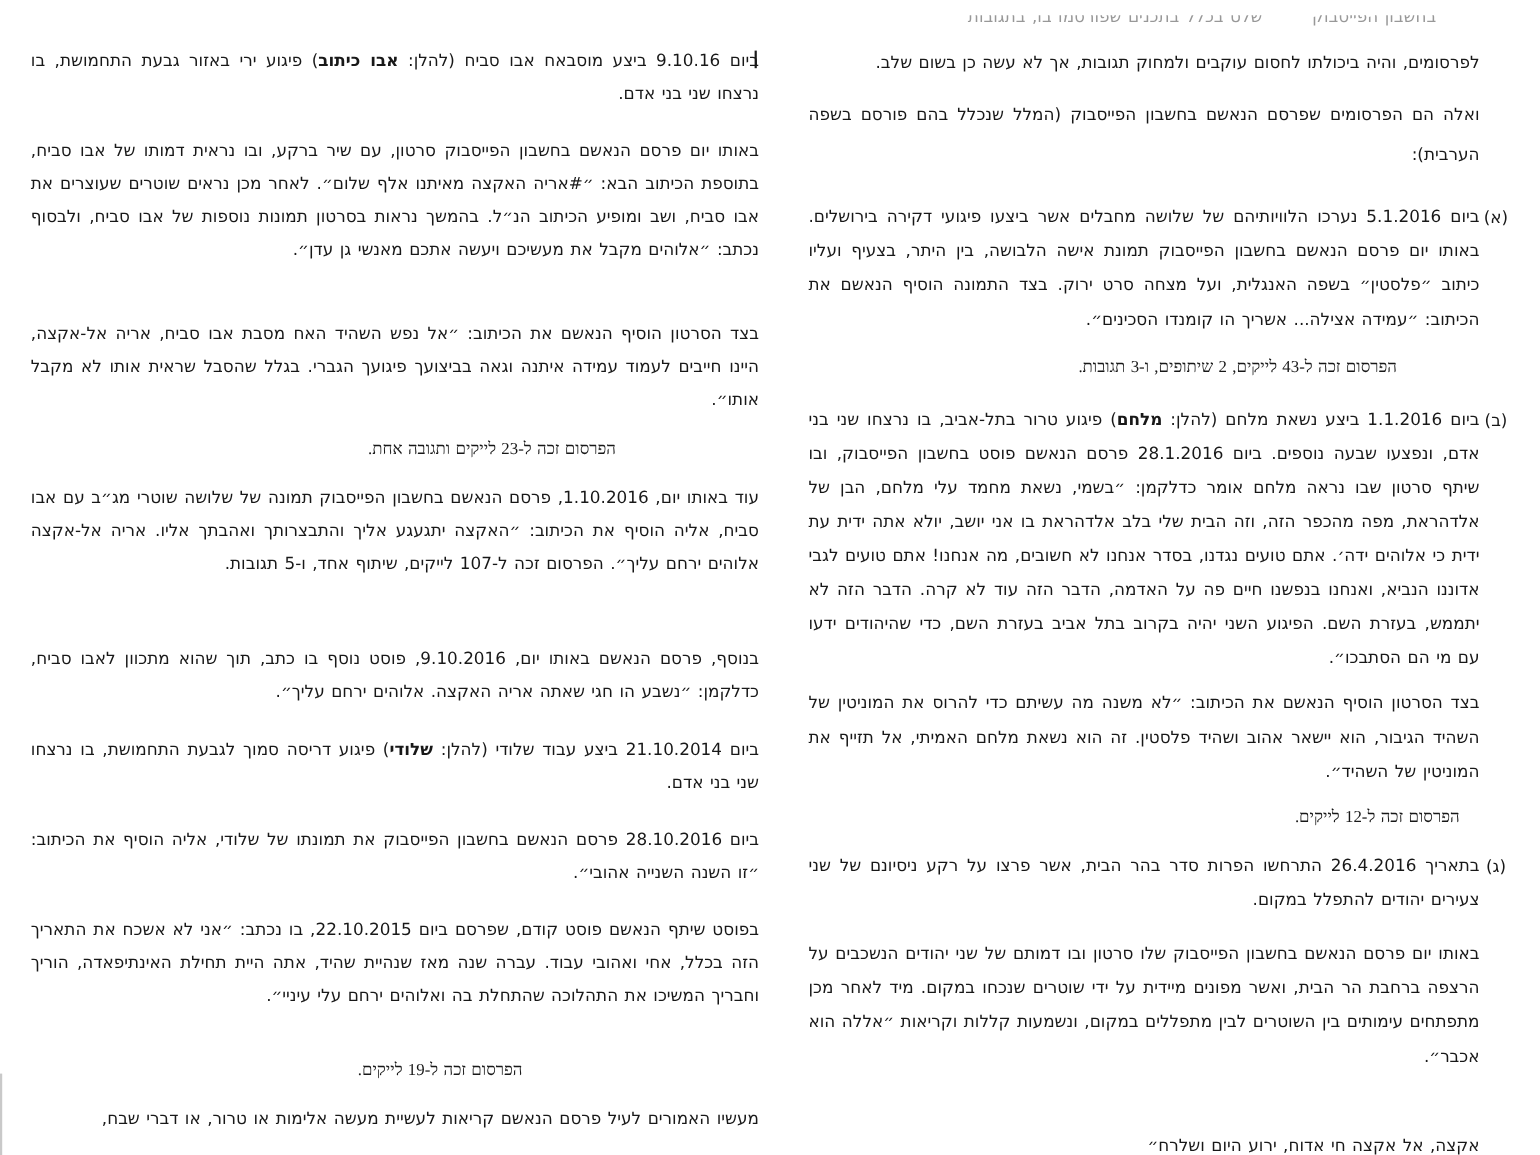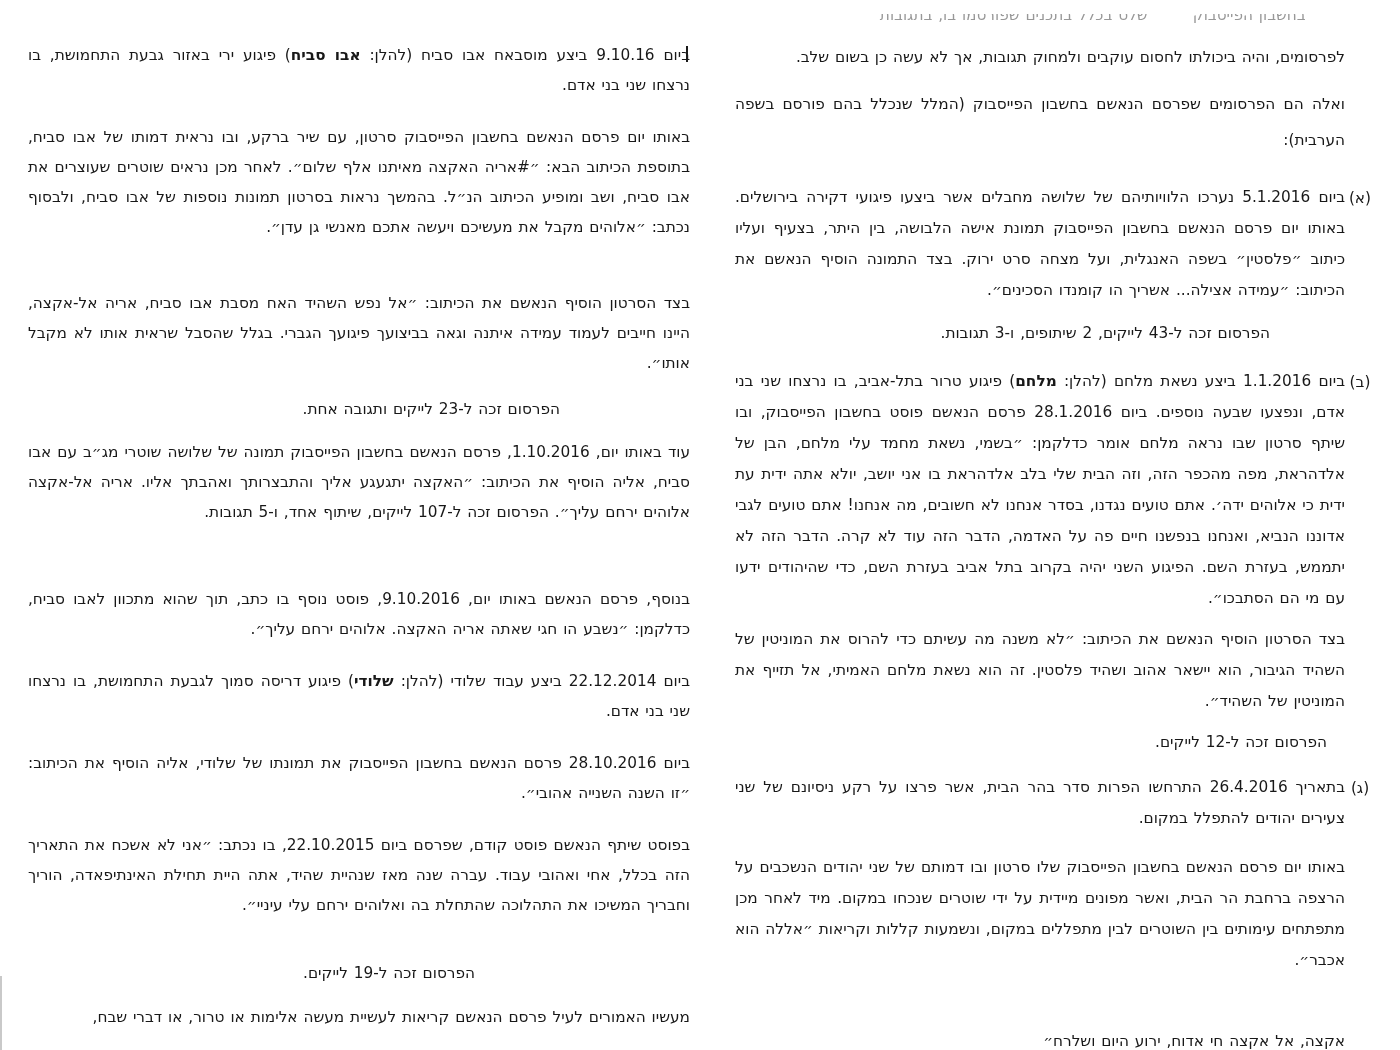--- a/index.html
+++ b/index.html
@@ -17,21 +17,21 @@
   #colR{left:735px;width:645px;}
   .rc-body{position:absolute;right:35px;top:0;width:610px;height:100%;}
   .par{
     position:absolute;right:0;width:100%;margin:0;
     text-align:justify;
     font-size:15.3px;line-height:30px;
     letter-spacing:0;
     word-spacing:1px;
   }
   #colR .par{line-height:31px;}
-  .stat{text-align:right;}
+  .stat{text-align:right;font-family:Liberation Serif, serif;}
   .mark{
     position:absolute;width:36px;text-align:center;
     font-size:15.3px;line-height:31px;
   }
   .mk-a{right:2px;top:183px;}
   .mk-b{right:2px;top:367px;}
   .mk-c{right:2px;top:773px;}
   .wide-lines{line-height:36px !important;}
   .clipped-top{
     top:0;opacity:.5;color:#333;
@@ -46,27 +46,27 @@
 </style>
 </head>
 <body>
 
 <div class="page">
 
   <div class="tick" style="left:686px;top:46px;width:2px;height:16px;"></div>
   <div class="edge-shadow" style="left:0;top:976px;width:2px;height:74px;"></div>
 
   <div class="col" id="colL">
-    <p class="par" style="top:40px"><span>ביום 9.10.16 ביצע מוסבאח אבו סביח (להלן: </span><b>אבו סביח</b><span>) פיגוע ירי באזור גבעת התחמושת, בו נרצחו שני בני אדם.</span></p>
+    <p class="par" style="top:40px"><span>ביום 9.10.16 ביצע מוסבאח אבו סביח (להלן: </span><b>אבו כיתוב</b><span>) פיגוע ירי באזור גבעת התחמושת, בו נרצחו שני בני אדם.</span></p>
     <p class="par" style="top:122px">באותו יום פרסם הנאשם בחשבון הפייסבוק סרטון, עם שיר ברקע, ובו נראית דמותו של אבו סביח, בתוספת הכיתוב הבא: ״#אריה האקצה מאיתנו אלף שלום״. לאחר מכן נראים שוטרים שעוצרים את אבו סביח, ושב ומופיע הכיתוב הנ״ל. בהמשך נראות בסרטון תמונות נוספות של אבו סביח, ולבסוף נכתב: ״אלוהים מקבל את מעשיכם ויעשה אתכם מאנשי גן עדן״.</p>
     <p class="par" style="top:288px">בצד הסרטון הוסיף הנאשם את הכיתוב: ״אל נפש השהיד האח מסבת אבו סביח, אריה אל-אקצה, היינו חייבים לעמוד עמידה איתנה וגאה בביצועך פיגועך הגברי. בגלל שהסבל שראית אותו לא מקבל אותו״.</p>
     <p class="par stat" style="top:394px;padding-right:130px">הפרסום זכה ל-23 לייקים ותגובה אחת.</p>
     <p class="par" style="top:437px">עוד באותו יום, 1.10.2016, פרסם הנאשם בחשבון הפייסבוק תמונה של שלושה שוטרי מג״ב עם אבו סביח, אליה הוסיף את הכיתוב: ״האקצה יתגעגע אליך והתבצרותך ואהבתך אליו. אריה אל-אקצה אלוהים ירחם עליך״. הפרסום זכה ל-107 לייקים, שיתוף אחד, ו-5 תגובות.</p>
     <p class="par" style="top:584px">בנוסף, פרסם הנאשם באותו יום, 9.10.2016, פוסט נוסף בו כתב, תוך שהוא מתכוון לאבו סביח, כדלקמן: ״נשבע הו חגי שאתה אריה האקצה. אלוהים ירחם עליך״.</p>
-    <p class="par" style="top:666px"><span>ביום 22.12.2014 ביצע עבוד שלודי (להלן: </span><b>שלודי</b><span>) פיגוע דריסה סמוך לגבעת התחמושת, בו נרצחו שני בני אדם.</span></p>
+    <p class="par" style="top:666px"><span>ביום 21.10.2014 ביצע עבוד שלודי (להלן: </span><b>שלודי</b><span>) פיגוע דריסה סמוך לגבעת התחמושת, בו נרצחו שני בני אדם.</span></p>
     <p class="par" style="top:748px">ביום 28.10.2016 פרסם הנאשם בחשבון הפייסבוק את תמונתו של שלודי, אליה הוסיף את הכיתוב: ״זו השנה השנייה אהובי״.</p>
     <p class="par" style="top:830px">בפוסט שיתף הנאשם פוסט קודם, שפרסם ביום 22.10.2015, בו נכתב: ״אני לא אשכח את התאריך הזה בכלל, אחי ואהובי עבוד. עברה שנה מאז שנהיית שהיד, אתה היית תחילת האינתיפאדה, הוריך וחבריך המשיכו את התהלוכה שהתחלת בה ואלוהים ירחם עלי עיניי״.</p>
     <p class="par stat" style="top:958px;padding-right:215px">הפרסום זכה ל-19 לייקים.</p>
     <p class="par" style="top:1002px">מעשיו האמורים לעיל פרסם הנאשם קריאות לעשיית מעשה אלימות או טרור, או דברי שבח,</p>
   </div>
 
   <div class="col" id="colR">
     <div class="mark mk-a">(א)</div>
     <div class="mark mk-b">(ב)</div>
     <div class="mark mk-c">(ג)</div>

